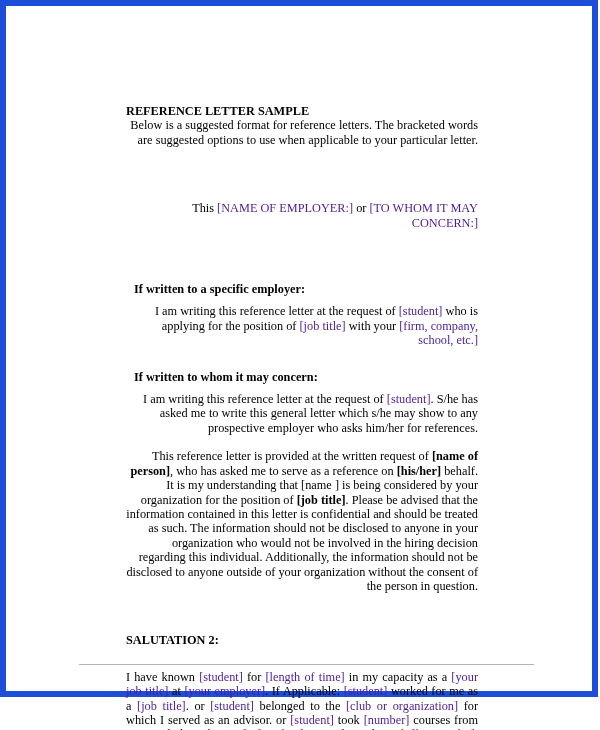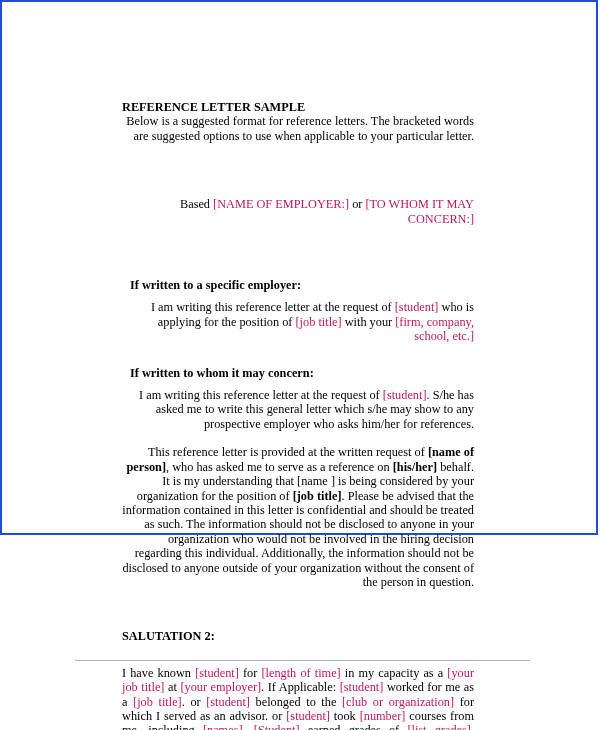--- a/index.html
+++ b/index.html
@@ -9,23 +9,23 @@
   }
   body {
     width: 600px;
     height: 730px;
     overflow: hidden;
     font-family: "Liberation Serif", "DejaVu Serif", serif;
   }
   #page {
     position: relative;
     width: 598px;
-    height: 535px;
+    height: 697px;
     background: #ffffff;
-    border: 2px solid #1d4ed8;
+    border: 6px solid #1d4ed8;
     box-sizing: border-box;
     text-decoration: underline;
   }
   #doc-body {
     position: absolute;
     left: 120px;
     top: 98px;
     width: 352px;
   }
   .para {
@@ -47,21 +47,21 @@
     margin: 0;
   }
   .subheading {
     font-weight: bold;
     font-size: 12.3px;
     line-height: 14.4px;
     color: #000000;
     margin: 8px;
   }
   .ph {
-    color: #be185d;
+    color: #4c1d95;
   }
   .bd {
     font-weight: bold;
     color: #000000;
   }
   .gap-md { height: 14px; }
   .gap-lg { height: 22px; }
   .gap-xxl { height: 40px; }
   hr.rule {
     position: absolute;
@@ -83,21 +83,21 @@
 
     <div class="heading">REFERENCE LETTER SAMPLE</div>
 
     <div class="para">Below is a suggested format for reference letters. The bracketed words are suggested options to use when applicable to your particular letter.</div>
 
     <div class="gap-xxl"></div>
 
 
     <div class="gap-md"></div>
 
-    <div class="para"><span>Based </span><span class="ph">[NAME OF EMPLOYER:]</span><span> or </span><span class="ph">[TO WHOM IT MAY CONCERN:]</span></div>
+    <div class="para"><span>This </span><span class="ph">[NAME OF EMPLOYER:]</span><span> or </span><span class="ph">[TO WHOM IT MAY CONCERN:]</span></div>
 
     <div class="gap-lg"></div>
 
 
     <div class="gap-lg"></div>
 
     <div class="subheading">If written to a specific employer:</div>
 
     <div class="para"><span>I am writing this reference letter at the request of </span><span class="ph">[student]</span><span> who is applying for the position of </span><span class="ph">[job title]</span><span> with your </span><span class="ph">[firm, company, school, etc.]</span></div>
 

